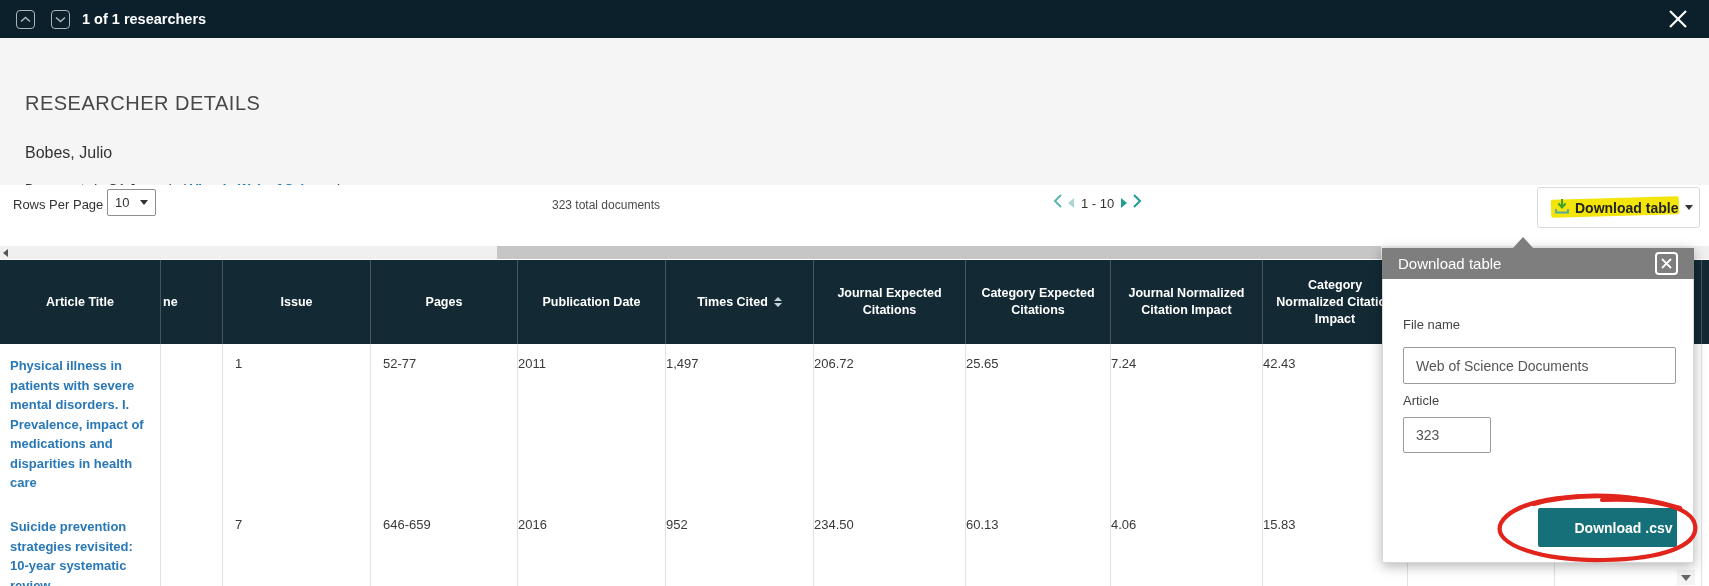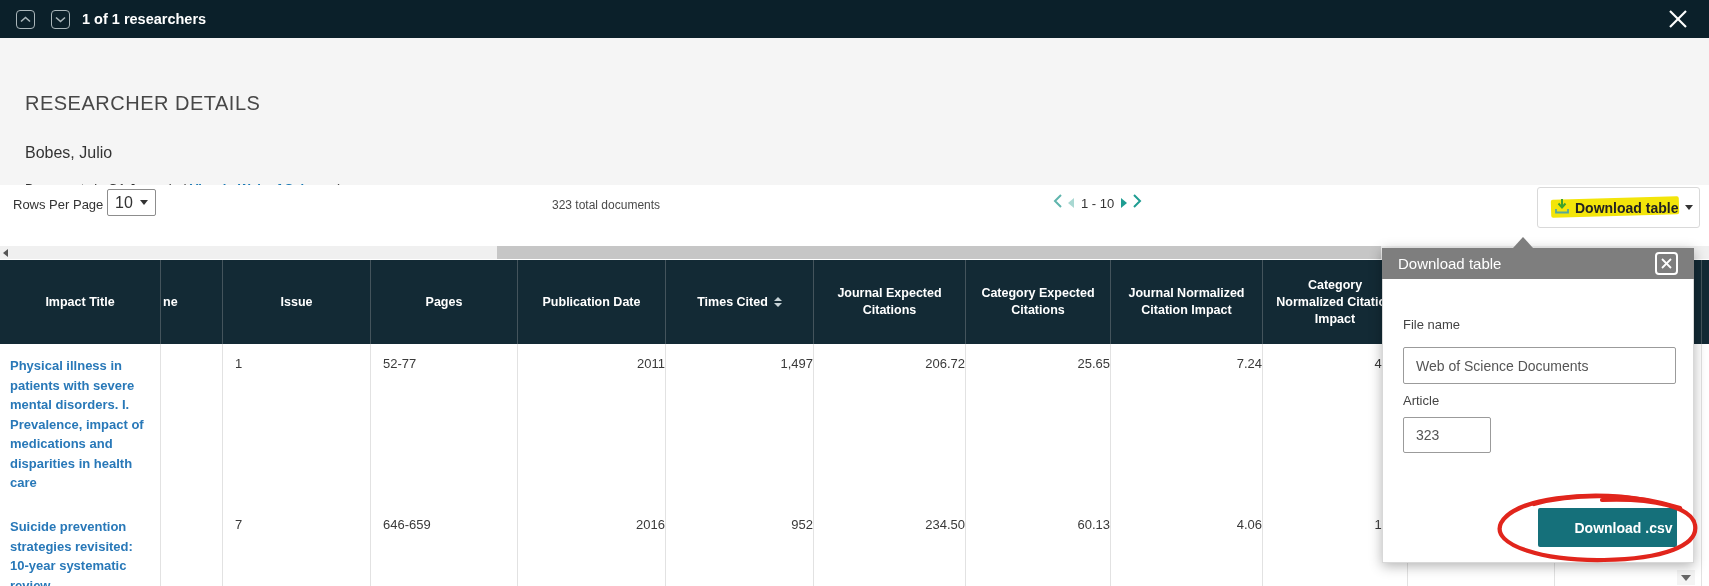--- a/index.html
+++ b/index.html
@@ -23,21 +23,21 @@
   .hero-name { position:absolute; left:25px; top:106px; font-size:16px; color:#333; }
   .hero-sub  { position:absolute; left:25px; top:143px; font-size:13px; color:#333; }
   .hero-sub a { color:#1878b4; text-decoration:none; font-weight:bold; cursor:pointer; }
 
   
   .toolbar { position:absolute; left:0; top:185px; width:1709px; height:61px; background:#fff; }
   .rpp-label { position:absolute; left:13px; top:12px; font-size:13px; color:#333; }
   .rpp-select { position:absolute; left:107px; top:4px; width:49px; height:27px; background:#fff;
                 border:1px solid #8d8d8d; border-radius:2px; display:flex; align-items:center;
                 padding:0 7px; cursor:pointer; }
-  .rpp-select .val { font-size:16px; color:#333; }
+  .rpp-select .val { font-size:13px; color:#333; }
   .caret-down { width:0; height:0; border-left:4px solid transparent; border-right:4px solid transparent;
                 border-top:5px solid #333; margin-left:auto; }
   .total-docs { position:absolute; left:552px; top:13px; font-size:12px; color:#4a4a4a; }
   .pager { position:absolute; left:1053px; top:9px; display:flex; align-items:center; gap:5px; }
   .pager .chev { cursor:pointer; display:block; }
   .tri-left  { width:0; height:0; border-top:5px solid transparent; border-bottom:5px solid transparent;
                border-right:6px solid #a9d8d2; cursor:pointer; }
   .tri-right { width:0; height:0; border-top:5px solid transparent; border-bottom:5px solid transparent;
                border-left:6px solid #1f9d92; cursor:pointer; }
   .pager .range { font-size:13px; color:#333; margin:0 2px; }
@@ -71,21 +71,21 @@
   .sort-ic .up { border-bottom:4px solid #c8d3d7; }
   .sort-ic .dn { border-top:4px solid #c8d3d7; }
   .trow { display:flex; background:#fff; }
   .trow.r1 { min-height:161px; }
   .trow.r2 { min-height:81px; }
   .td { border-right:1px solid #e2e2e2; font-size:13px; color:#3a3a3a; padding-top:12px; }
   .td.title { padding:12px 14px 12px 10px; }
   .td.title a { color:#2878b8; font-weight:600; font-size:13px; line-height:19.5px;
                 text-decoration:none; cursor:pointer; display:block; }
   .td.lft { padding-left:12px; }
-  .td.ctr { text-align:right; }
+  .td.ctr { text-align:left; }
   .c0{width:161px}.c1{width:62px}.c2{width:148px}.c3{width:147px}.c4{width:148px}.c5{width:148px}
   .c6{width:152px}.c7{width:145px}.c8{width:152px}.c9{width:145px}.c10{width:147px}.c11{width:147px}
 
   .vscroll-down { position:absolute; left:1677px; top:570px; width:18px; height:15px;
                   background:#f4f4f4; display:flex; align-items:center; justify-content:center; cursor:pointer; }
   .vscroll-down i { width:0; height:0; border-left:5px solid transparent; border-right:5px solid transparent;
                     border-top:6px solid #666; display:block; }
 
   
   .dlg { position:absolute; left:1382px; top:248px; width:312px; z-index:20;
@@ -187,21 +187,21 @@
     </div>
   </div>
 
   <div class="hscroll">
     <span class="larr"></span>
     <span class="thumb"></span>
   </div>
 
   <div class="tbl">
     <div class="thead">
-      <div class="th c0">Impact Title</div>
+      <div class="th c0">Article Title</div>
       <div class="th c1 clip">ne</div>
       <div class="th c2">Issue</div>
       <div class="th c3">Pages</div>
       <div class="th c4">Publication Date</div>
       <div class="th c5">
         <span>Times Cited</span>
         <span class="sort-ic">
             <i class="up"></i>
             <i class="dn"></i>
           </span>

